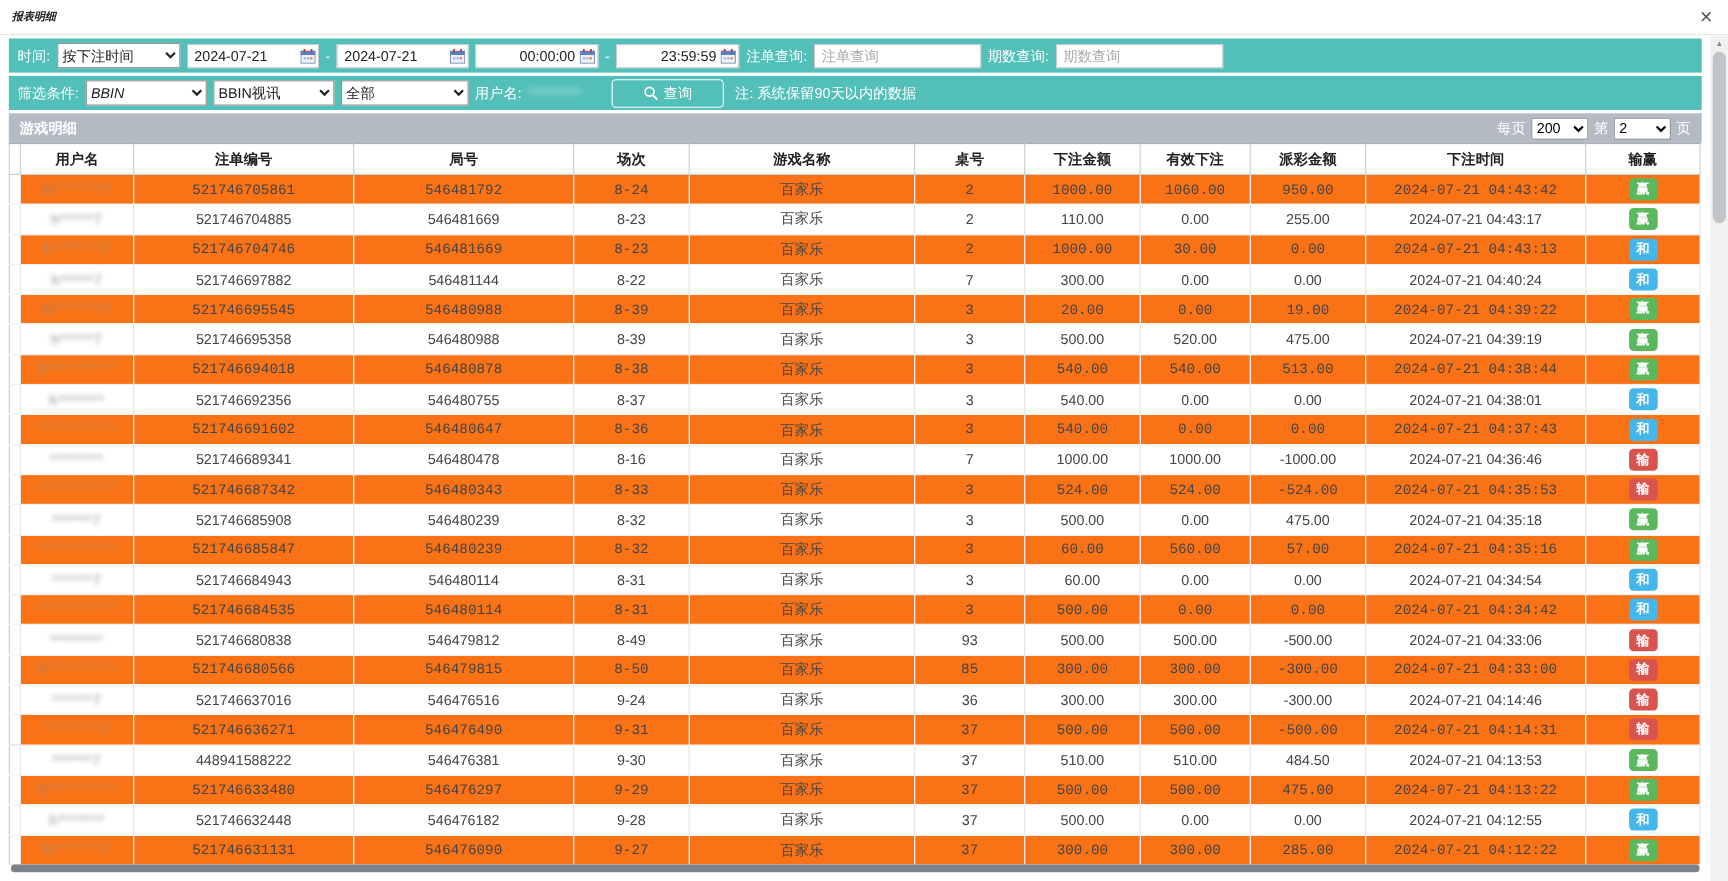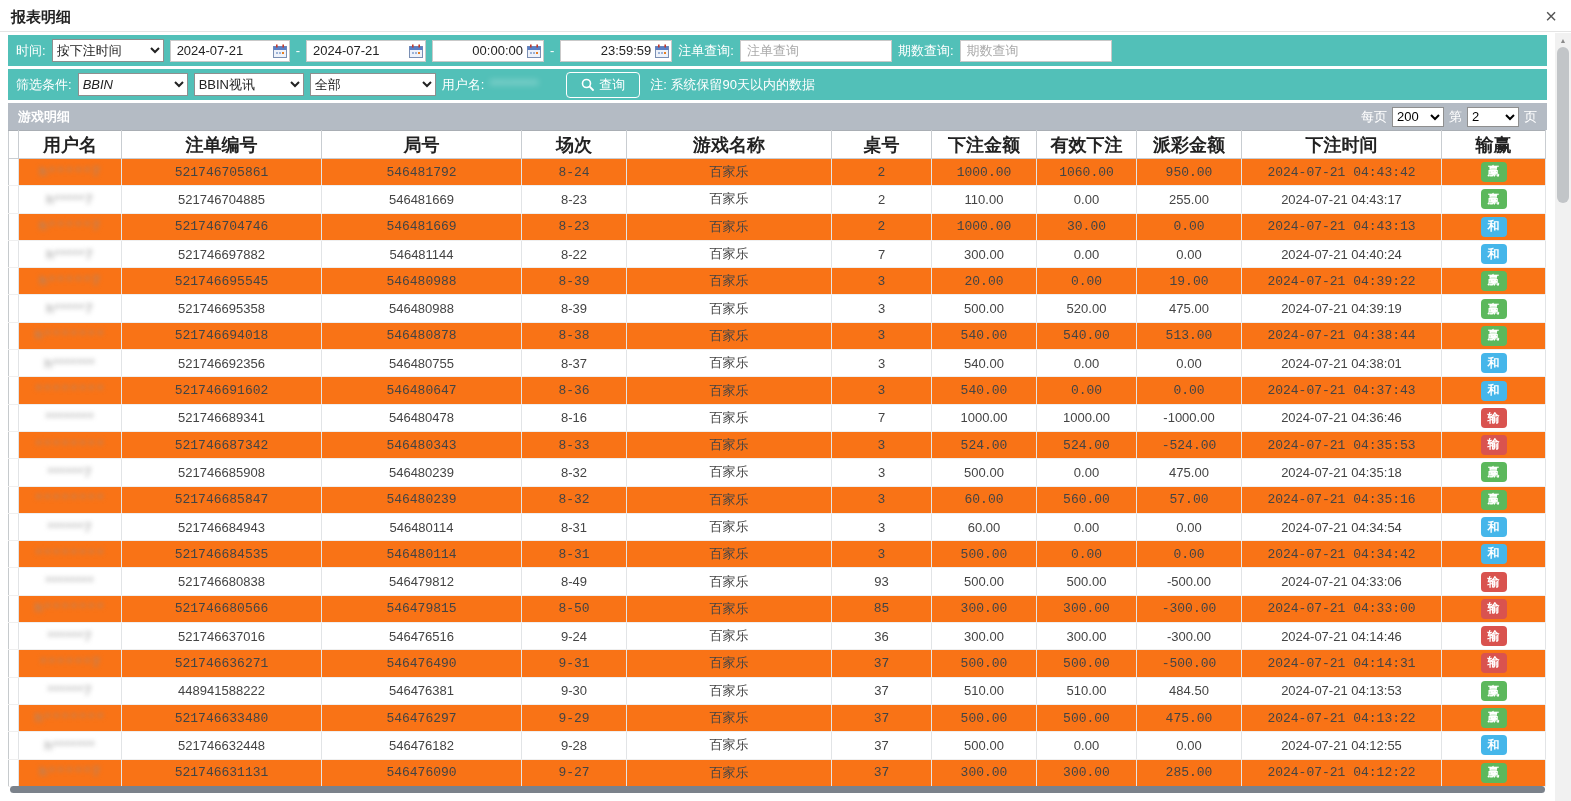--- a/index.html
+++ b/index.html
@@ -3,62 +3,62 @@
 <meta charset="utf-8">
 <style>
   * { margin:0; padding:0; box-sizing:border-box; }
   html,body { width:1571px; height:801px; }
   body {
     position:relative; overflow:hidden; background:#fff;
     font-family:"Liberation Sans","DejaVu Sans",sans-serif; font-size:13px; color:#333;
   }
   
   .titlebar { position:absolute; left:0; top:0; width:1571px; height:32px; background:#fff; border-bottom:1px solid #e4e4e4; }
-  .titlebar .title { position:absolute; left:11px; top:8px; font-size:15px; font-weight:bold; color:#222; }
+  .titlebar .title { position:absolute; left:11px; top:8px; font-size:10px; font-weight:bold; color:#222;font-style:italic; }
   .close-btn { position:absolute; right:14px; top:4px; font-size:20px; color:#555; cursor:pointer; line-height:24px; }
   
   .teal-bar { position:absolute; left:8px; width:1539px; height:31px; background:#52c0b8; display:flex; align-items:center; gap:6px; padding:0 8px; }
   .bar1 { top:35px; } .bar2 { top:69px; }
   .teal-bar .lbl { color:#fff; font-size:13px; white-space:nowrap; }
   .teal-bar select {
     height:23px; font-size:13px; border:1px solid #8f8f8f; background:#fff; color:#222;
     font-family:"Liberation Sans","DejaVu Sans",sans-serif;
   }
-  .sel-time { width:112px; } .sel-plat { width:110px;font-style:italic; } .sel-cat { width:110px; } .sel-all { width:126px; }
+  .sel-time { width:112px; } .sel-plat { width:110px;font-style:italic; } .sel-cat { width:110px; } .sel-all { width:116px; }
   .inp-wrap { position:relative; display:inline-block; }
   .inp-wrap input {
     height:22px; font-size:13px; border:1px solid #c9c9c9; background:#fff; color:#222; padding:0 20px 0 6px;
     font-family:"Liberation Sans","DejaVu Sans",sans-serif;
   }
   .inp-date input { width:120px; } .inp-clock input { width:112px;text-align:right; }
   .inp-wrap .cal { position:absolute; right:3px; top:4px; width:14px; height:14px; }
   .teal-bar input.plain { height:22px; width:152px; font-size:13px; border:1px solid #c9c9c9; padding:0 6px; color:#222;
     font-family:"Liberation Sans","DejaVu Sans",sans-serif; }
   .teal-bar input::placeholder { color:#aaa; }
   .dash { color:#fff; }
   .masked-light { filter:blur(3px); color:rgba(255,255,255,.85); letter-spacing:1px; min-width:70px; display:inline-block; }
   .query-btn {
-    display:inline-flex; align-items:center; gap:5px; height:26px; padding:0 14px;
+    display:inline-flex; align-items:center; gap:5px; height:26px; padding:0 28px;
     border:1px solid #fff; border-radius:4px; background:transparent; color:#fff; font-size:13px; cursor:pointer;
     font-family:"Liberation Sans","DejaVu Sans",sans-serif;
   }
   .note { color:#fff; margin-left:4px; }
   
   .gray-bar { position:absolute; left:8px; top:103px; width:1539px; height:27px; background:#b4bbc4;
     display:flex; align-items:center; justify-content:space-between; padding:0 10px; }
   .gray-bar .section-title { color:#fff; font-weight:bold; font-size:13px; }
   .pager { display:flex; align-items:center; gap:5px; color:#fff; font-size:13px; }
   .pager select { height:20px; font-size:13px; border:1px solid #8f8f8f; background:#fff;
     font-family:"Liberation Sans","DejaVu Sans",sans-serif; }
   .sel-perpage { width:52px; } .sel-page { width:52px; }
   
   .grid { position:absolute; left:8px; top:130px; width:1537px; border-collapse:collapse; table-layout:fixed;
     border:1px solid #c6cacd; }
   .grid th {
-    height:28px; background:#fff; font-size:18px; font-weight:bold; color:#222; text-align:center;
+    height:28px; background:#fff; font-size:13px; font-weight:bold; color:#222; text-align:center;
     border:1px solid #c9cdd1; border-top:1px solid #a9aeb4; white-space:nowrap; overflow:hidden;
   }
   .grid td {
     height:27.3px; font-size:13px; color:#444; text-align:center; white-space:nowrap; overflow:hidden;
     border-right:1px solid #e2e4e6; border-bottom:1px solid #efefef; padding:0 4px;
   }
   .grid tr.odd  { background:#f97316;font-family:Liberation Mono, monospace; }
   .grid tr.even { background:#fff; }
   .grid td.gutter { background:#fff; }
   .masked { filter:blur(2.5px); color:#8d8d8d; letter-spacing:1px; }

